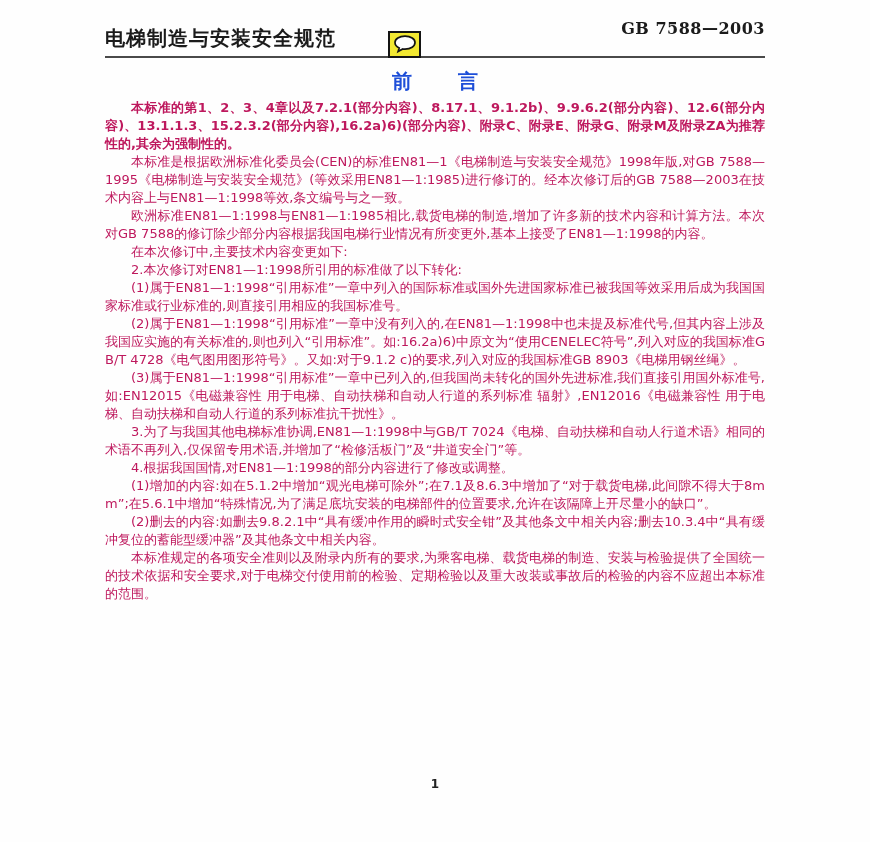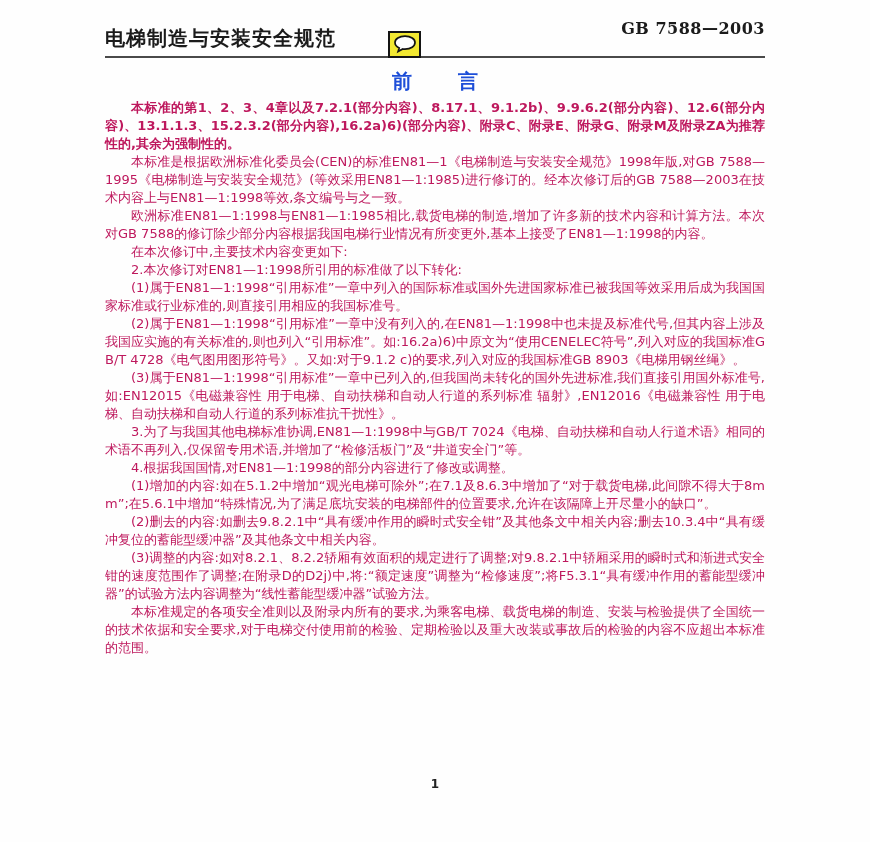--- a/index.html
+++ b/index.html
@@ -80,19 +80,18 @@
     <p>欧洲标准EN81—1:1998与EN81—1:1985相比,载货电梯的制造,增加了许多新的技术内容和计算方法。本次对GB 7588的修订除少部分内容根据我国电梯行业情况有所变更外,基本上接受了EN81—1:1998的内容。</p>
     <p>在本次修订中,主要技术内容变更如下:</p>
     <p>2.本次修订对EN81—1:1998所引用的标准做了以下转化:</p>
     <p>(1)属于EN81—1:1998“引用标准”一章中列入的国际标准或国外先进国家标准已被我国等效采用后成为我国国家标准或行业标准的,则直接引用相应的我国标准号。</p>
     <p>(2)属于EN81—1:1998“引用标准”一章中没有列入的,在EN81—1:1998中也未提及标准代号,但其内容上涉及我国应实施的有关标准的,则也列入“引用标准”。如:16.2a)6)中原文为“使用CENELEC符号”,列入对应的我国标准GB/T 4728《电气图用图形符号》。又如:对于9.1.2 c)的要求,列入对应的我国标准GB 8903《电梯用钢丝绳》。</p>
     <p>(3)属于EN81—1:1998“引用标准”一章中已列入的,但我国尚未转化的国外先进标准,我们直接引用国外标准号,如:EN12015《电磁兼容性 用于电梯、自动扶梯和自动人行道的系列标准 辐射》,EN12016《电磁兼容性 用于电梯、自动扶梯和自动人行道的系列标准抗干扰性》。</p>
     <p>3.为了与我国其他电梯标准协调,EN81—1:1998中与GB/T 7024《电梯、自动扶梯和自动人行道术语》相同的术语不再列入,仅保留专用术语,并增加了“检修活板门”及“井道安全门”等。</p>
     <p>4.根据我国国情,对EN81—1:1998的部分内容进行了修改或调整。</p>
     <p>(1)增加的内容:如在5.1.2中增加“观光电梯可除外”;在7.1及8.6.3中增加了“对于载货电梯,此间隙不得大于8mm”;在5.6.1中增加“特殊情况,为了满足底坑安装的电梯部件的位置要求,允许在该隔障上开尽量小的缺口”。</p>
     <p>(2)删去的内容:如删去9.8.2.1中“具有缓冲作用的瞬时式安全钳”及其他条文中相关内容;删去10.3.4中“具有缓冲复位的蓄能型缓冲器”及其他条文中相关内容。</p>
-    <p>(3)调整的内容:如对8.2.1、8.2.2轿厢有效面积的规定进行了调整;对9.8.2.1中轿厢采用的瞬时式和渐进式安全钳的速度范围作了调整;在附录D的D2j)中,将:“额定速度”调整为“检修速度”;将F5.3.1“具有缓冲作用的蓄能型缓冲器”的试验方法内容调整为“线性蓄能型缓冲器”试验方法。</p>
     <p>本标准规定的各项安全准则以及附录内所有的要求,为乘客电梯、载货电梯的制造、安装与检验提供了全国统一的技术依据和安全要求,对于电梯交付使用前的检验、定期检验以及重大改装或事故后的检验的内容不应超出本标准的范围。</p>
   </div>
 
   <div class="page-number">1</div>
 
 </div>
 
 </body></html>

